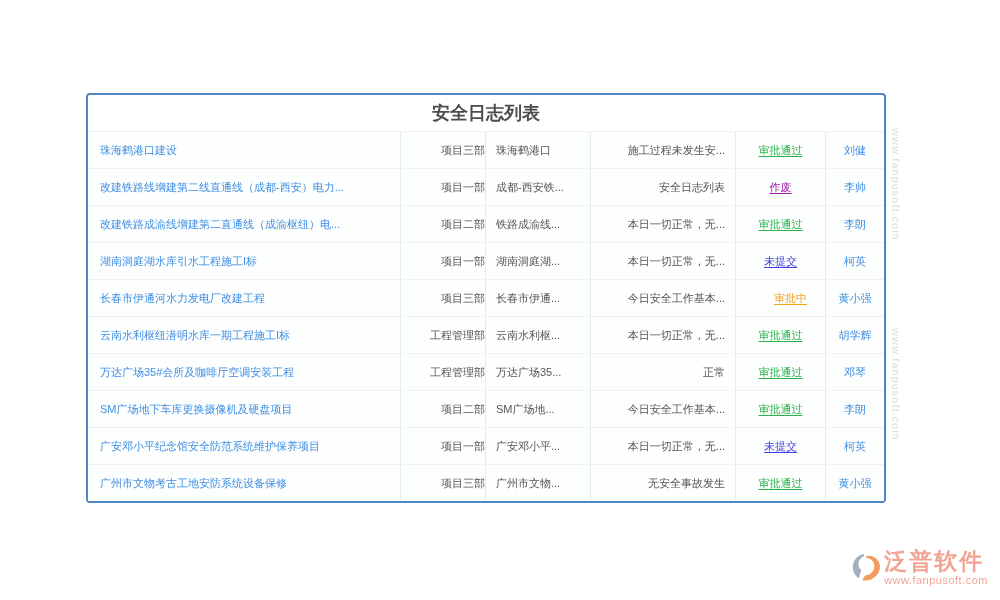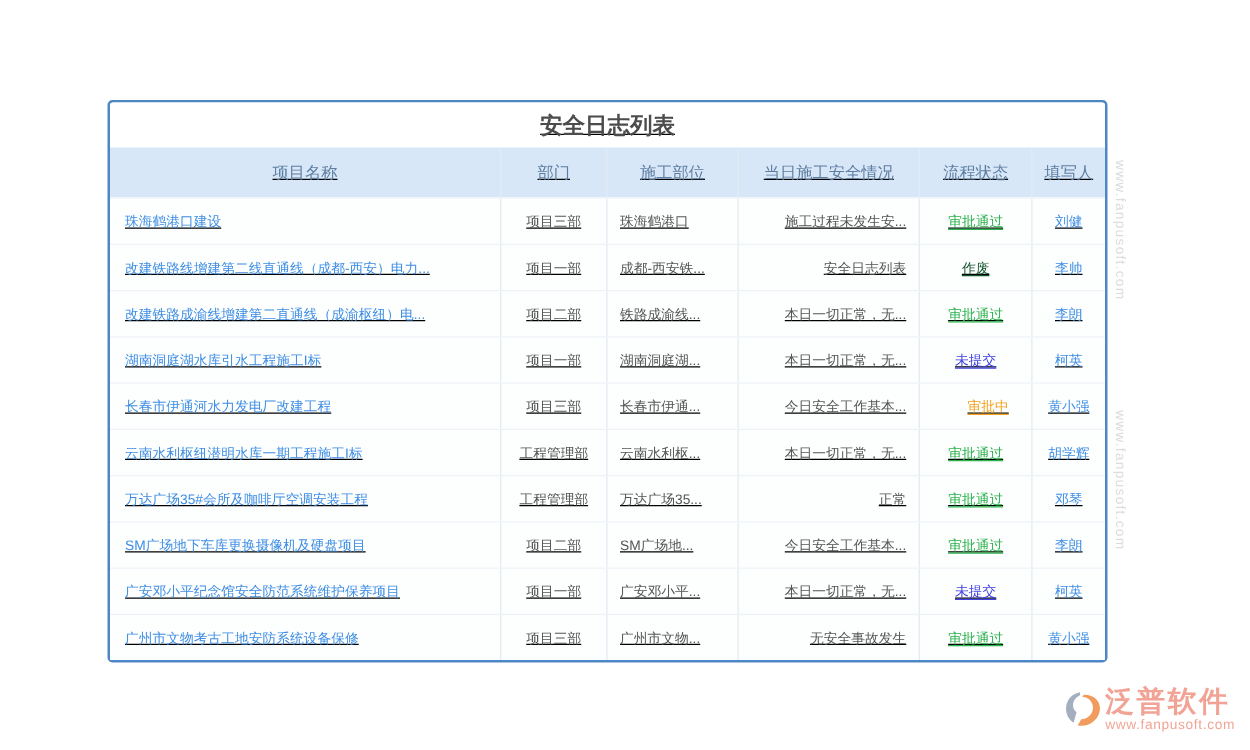--- a/index.html
+++ b/index.html
@@ -3,43 +3,43 @@
 <meta charset="utf-8">
 <style>
   html,body{margin:0;padding:0;}
   body{
     width:1000px;height:600px;position:relative;overflow:hidden;
     background:#ffffff;
     font-family:"Liberation Sans","DejaVu Sans",sans-serif;
     -webkit-font-smoothing:antialiased;
   }
   .log-table{
-    position:absolute;left:86px;top:80px;width:800px;box-sizing:border-box;
-    border:2px solid #4e86c6;border-radius:4px;background:#fff;text-decoration:underline;
+    position:absolute;left:86px;top:93px;width:800px;box-sizing:border-box;
+    border:2px solid #4e86c6;border-radius:4px;background:#fff;
   }
   .table-title{
     height:36px;line-height:36px;text-align:center;
     font-size:18px;font-weight:bold;color:#4c4c4c;background:#ffffff;
     border-top-left-radius:3px;border-top-right-radius:3px;
   }
   .thead{
     display:flex;height:40px;background:#d7e7f8;color:#5e7ea1;font-size:13px;
   }
   .thead .cell{display:flex;align-items:center;justify-content:center;}
   .row{
     display:flex;height:36px;border-top:1px solid #eef2f7;background:#fdfefe;
     font-size:11px;color:#555555;
   }
   .cell{
     box-sizing:border-box;border-right:1px solid #e4eaf2;
     display:flex;align-items:center;overflow:hidden;white-space:nowrap;
   }
   .cell:last-child{border-right:none;}
   .c0{width:313px;padding:0 12px;}
-  .c1{width:85px;justify-content:center;}
+  .c1{width:85px;justify-content:flex-end;}
   .c2{width:105px;padding:0 10px;}
   .c3{width:145px;padding:0 10px;justify-content:flex-end;}
   .c4{width:90px;justify-content:center;}
   .c5{width:58px;justify-content:center;}
   .thead .c0,.thead .c2,.thead .c3{padding:0;justify-content:center;}
   .link-blue{color:#3e8ee4;cursor:pointer;text-decoration:none;}
   .status-link{cursor:pointer;text-decoration:underline;text-underline-offset:2px;text-decoration-thickness:1px;}
   .brand-watermark{
     position:absolute;right:12px;bottom:14px;display:flex;align-items:flex-start;opacity:.85;
   }
@@ -51,28 +51,20 @@
     font-size:11px;color:#dcdcdc;letter-spacing:1px;user-select:none;
   }
   .sw1{top:128px;}
   .sw2{top:328px;}
 </style>
 </head>
 <body>
 
 <div class="log-table">
   <div class="table-title">安全日志列表</div>
-  <div class="thead">
-    <div class="cell c0">项目名称</div>
-    <div class="cell c1">部门</div>
-    <div class="cell c2">施工部位</div>
-    <div class="cell c3">当日施工安全情况</div>
-    <div class="cell c4">流程状态</div>
-    <div class="cell c5">填写人</div>
-  </div>
   <div id="tbody">
       <div class="row">
         <div class="cell c0">
           <span class="link-blue">珠海鹤港口建设</span>
         </div>
         <div class="cell c1">
           <span>项目三部</span>
         </div>
         <div class="cell c2">
           <span>珠海鹤港口</span>
@@ -94,21 +86,21 @@
         <div class="cell c1">
           <span>项目一部</span>
         </div>
         <div class="cell c2">
           <span>成都-西安铁...</span>
         </div>
         <div class="cell c3">
           <span>安全日志列表</span>
         </div>
         <div class="cell c4">
-          <span class="status-link" style="color: #14532d;">作废</span>
+          <span class="status-link" style="color: #a21caf;">作废</span>
         </div>
         <div class="cell c5">
           <span class="link-blue">李帅</span>
         </div>
       </div>
       <div class="row">
         <div class="cell c0">
           <span class="link-blue">改建铁路成渝线增建第二直通线（成渝枢纽）电...</span>
         </div>
         <div class="cell c1">

